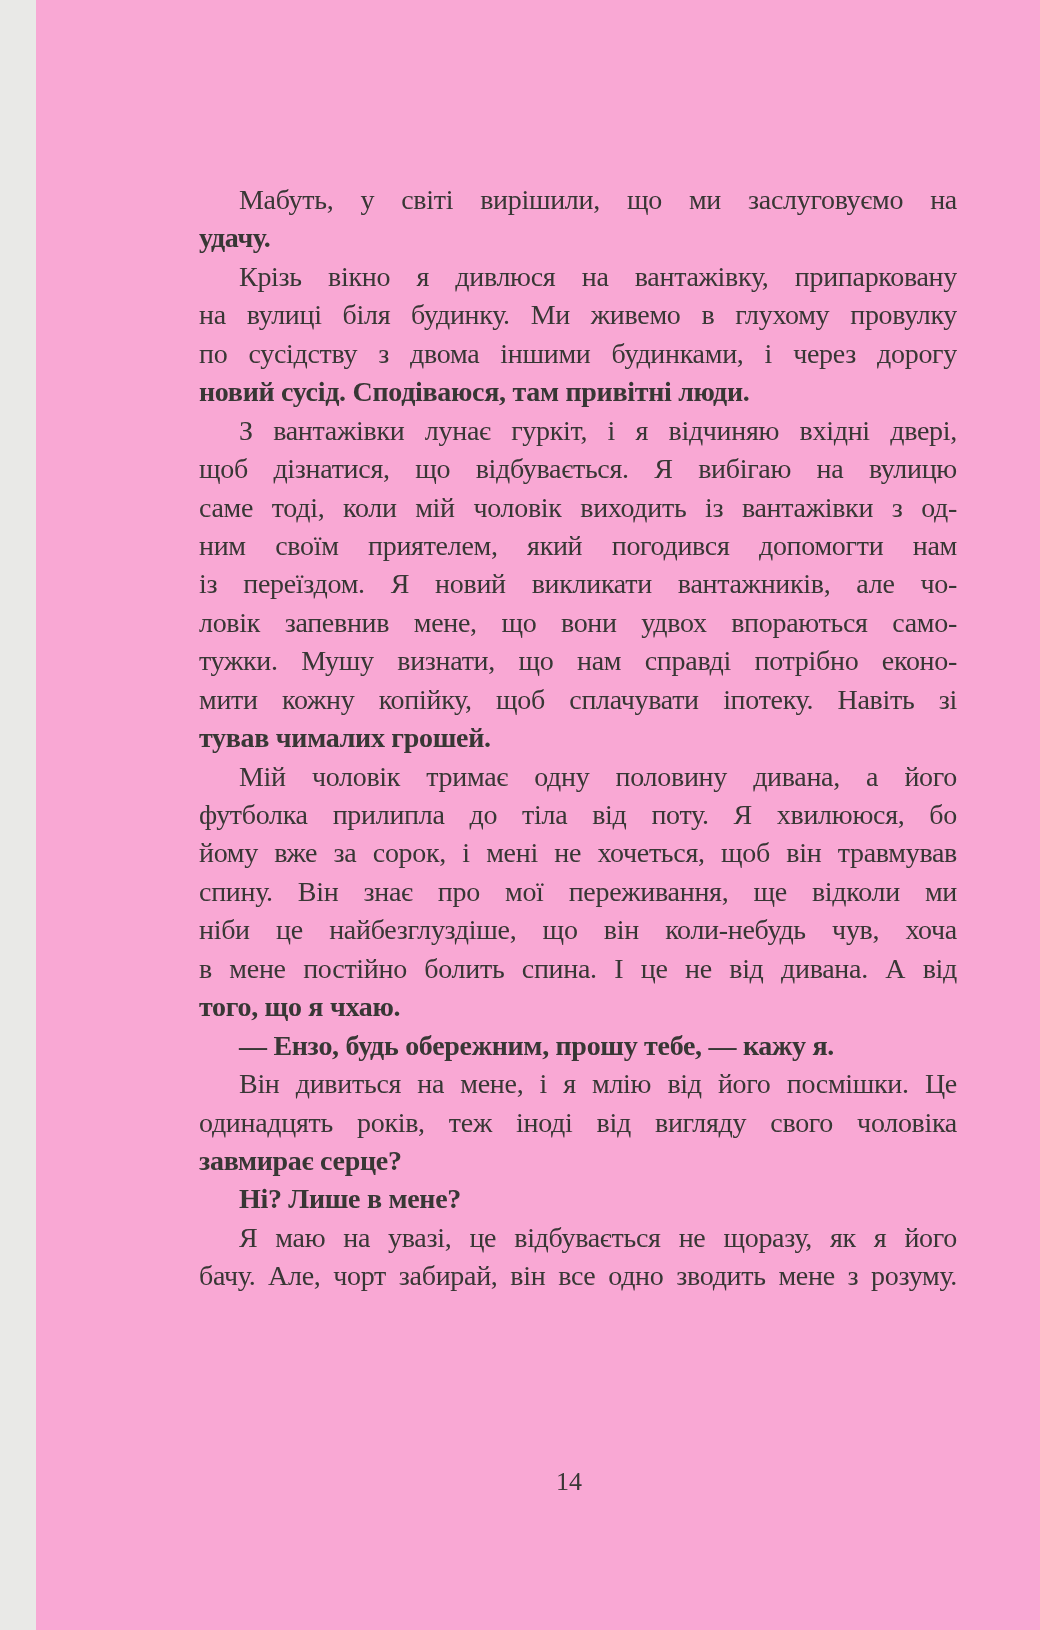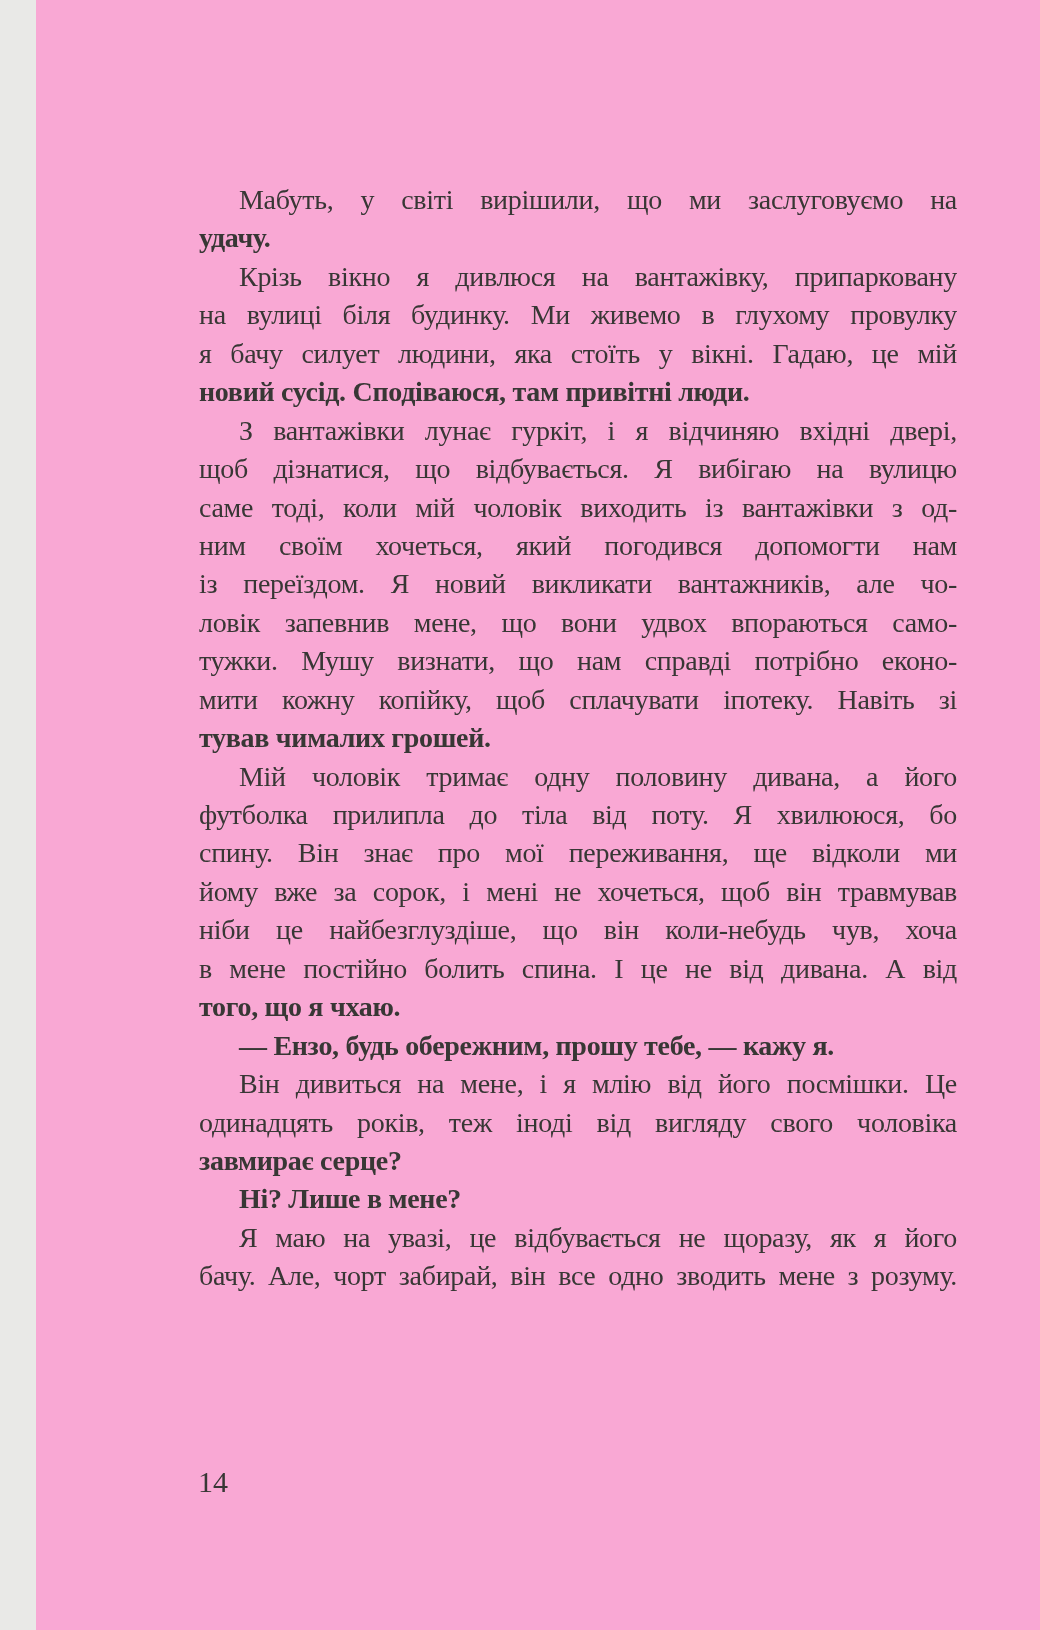--- a/index.html
+++ b/index.html
@@ -41,50 +41,51 @@
     font-weight: bold;
   }
   .line.ind {
     text-indent: 40px;
   }
   .it {
   }
   .page-number {
     position: absolute;
     top: 1466px;
-    left: 162px;
+    left: 154px;
     width: 758px;
-    font-size: 30px;
+    text-align: center;
+    font-size: 26px;
     line-height: 32px;
   }
 </style>
 </head>
 <body style="background: rgb(233, 233, 231);">
 
 <div class="page" style="background: #f9a8d4; color: rgb(56, 55, 53); margin-left: 36px;">
   <div class="text-block" id="text-block">
       <div class="line j ind"><span class="">Мабуть, у світі вирішили, що ми заслуговуємо на</span></div>
       <div class="line l"><span class="">удачу.</span></div>
       <div class="line j ind"><span class="">Крізь вікно я дивлюся на вантажівку, припарковану</span></div>
       <div class="line j"><span class="">на вулиці біля будинку. Ми живемо в глухому провулку</span></div>
-      <div class="line j"><span class="">я бачу силует людини, яка стоїть у вікні. Гадаю, це мій</span></div>
+      <div class="line j"><span class="">по сусідству з двома іншими будинками, і через дорогу</span></div>
       <div class="line l"><span class="">новий сусід. Сподіваюся, там привітні люди.</span></div>
       <div class="line j ind"><span class="">З вантажівки лунає гуркіт, і я відчиняю вхідні двері,</span></div>
       <div class="line j"><span class="">щоб дізнатися, що відбувається. Я вибігаю на вулицю</span></div>
       <div class="line j"><span class="">саме тоді, коли мій чоловік виходить із вантажівки з од-</span></div>
-      <div class="line j"><span class="">ним своїм хочеться, який погодився допомогти нам</span></div>
+      <div class="line j"><span class="">ним своїм приятелем, який погодився допомогти нам</span></div>
       <div class="line j"><span class="">із переїздом. Я новий викликати вантажників, але чо-</span></div>
       <div class="line j"><span class="">ловік запевнив мене, що вони удвох впораються само-</span></div>
       <div class="line j"><span class="">тужки. Мушу визнати, що нам справді потрібно еконо-</span></div>
       <div class="line j"><span class="">мити кожну копійку, щоб сплачувати іпотеку. Навіть зі</span></div>
       <div class="line l"><span class="">тував чималих грошей.</span></div>
       <div class="line j ind"><span class="">Мій чоловік тримає одну половину дивана, а його</span></div>
       <div class="line j"><span class="">футболка прилипла до тіла від поту. Я хвилююся, бо</span></div>
+      <div class="line j"><span class="">йому вже за сорок, і мені не хочеться, щоб він травмував</span></div>
       <div class="line j"><span class="">спину. Він знає про мої переживання, ще відколи ми</span></div>
-      <div class="line j"><span class="">йому вже за сорок, і мені не хочеться, щоб він травмував</span></div>
       <div class="line j"><span class="">ніби це найбезглуздіше, що він коли-небудь чув, хоча</span></div>
       <div class="line j"><span class="">в мене постійно болить спина. І це не від дивана. А від</span></div>
       <div class="line l"><span class="">того, що я чхаю.</span></div>
       <div class="line l ind"><span class="">— Ензо, будь обережним, прошу тебе, — кажу я.</span></div>
       <div class="line j ind"><span class="">Він дивиться на мене, і я млію від його посмішки. Це</span></div>
       <div class="line j"><span class="">одинадцять років, теж іноді від вигляду свого чоловіка</span></div>
       <div class="line l"><span class="">завмирає серце?</span></div>
       <div class="line l ind"><span class="">Ні? Лише в мене?</span></div>
       <div class="line j ind"><span class="">Я маю на увазі, це відбувається не </span><span class="it">щоразу, як я його</span></div>
       <div class="line j"><span class="it">бачу.</span><span class=""> Але, чорт забирай, він все одно зводить мене з розуму.</span></div>

